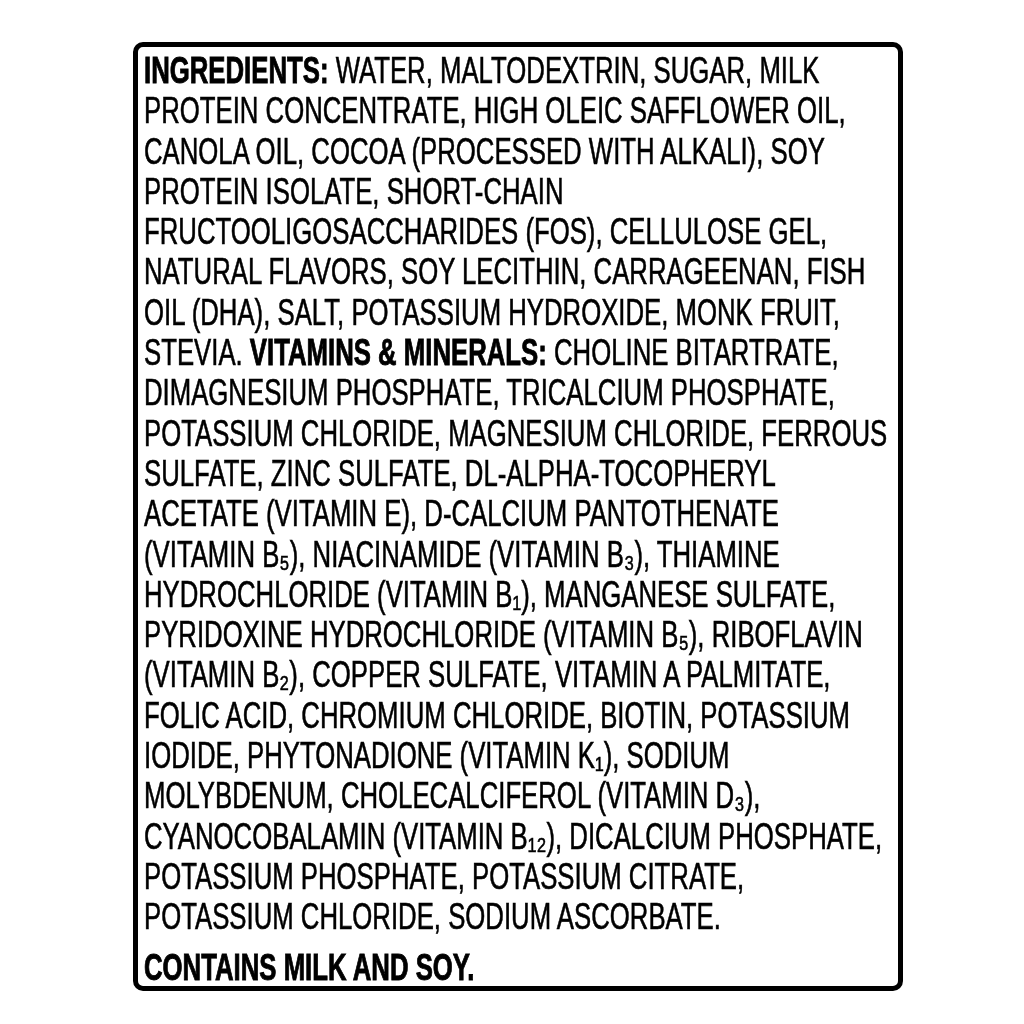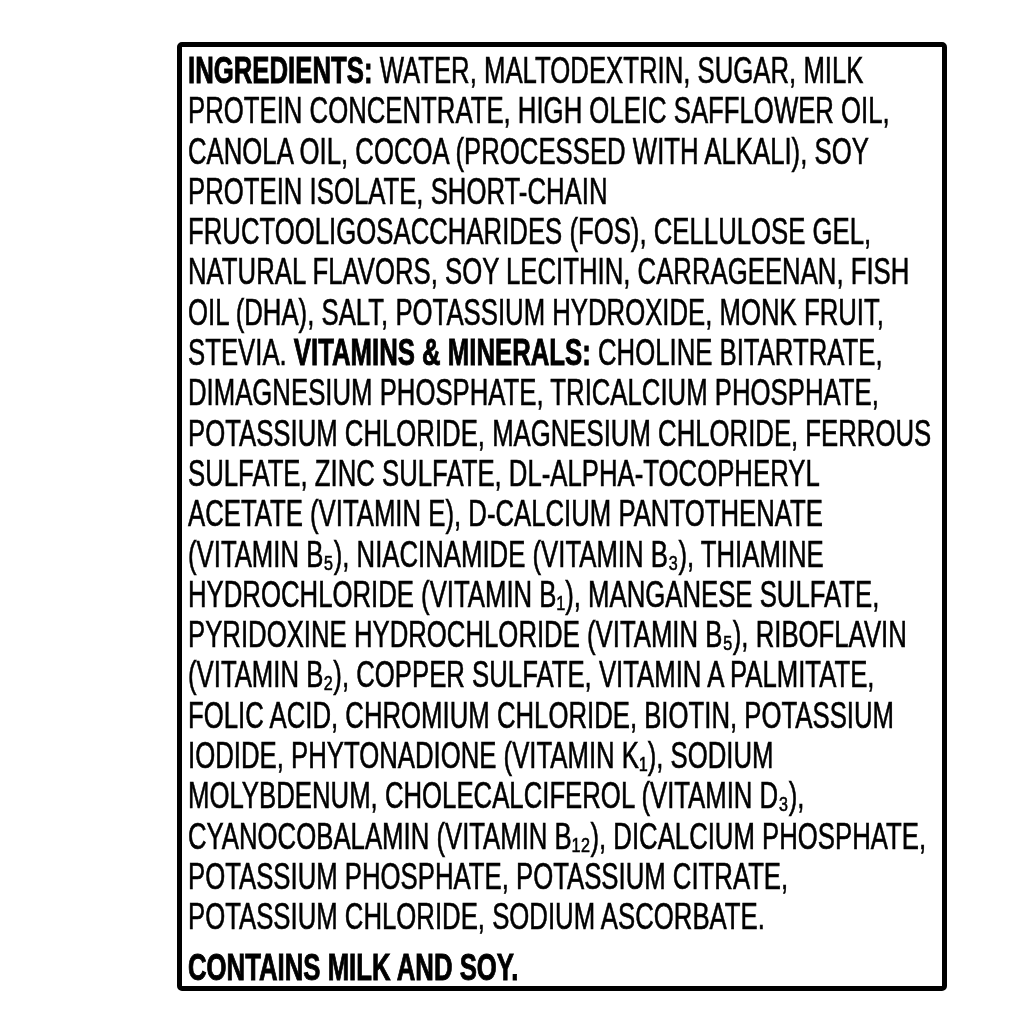--- a/index.html
+++ b/index.html
@@ -16,24 +16,23 @@
   }
   .label-box {
     position: absolute;
     left: 133px;
     top: 42px;
     width: 770px;
     height: 949px;
     box-sizing: border-box;
     background: #ffffff;
     border: 5px solid #000000;
-    border-radius: 5px;
+    border-radius: 10px;
     padding: 4px 4px 0 6px;
     overflow: hidden;
-    margin-left: 44px;
   }
   .line {
     white-space: nowrap;
     font-size: 36px;
     line-height: 40.3px;
     font-weight: 400;
     color: #000000;
     transform: scaleX(0.715);
     transform-origin: left center;
     -webkit-text-stroke: 0.6px #000000;

